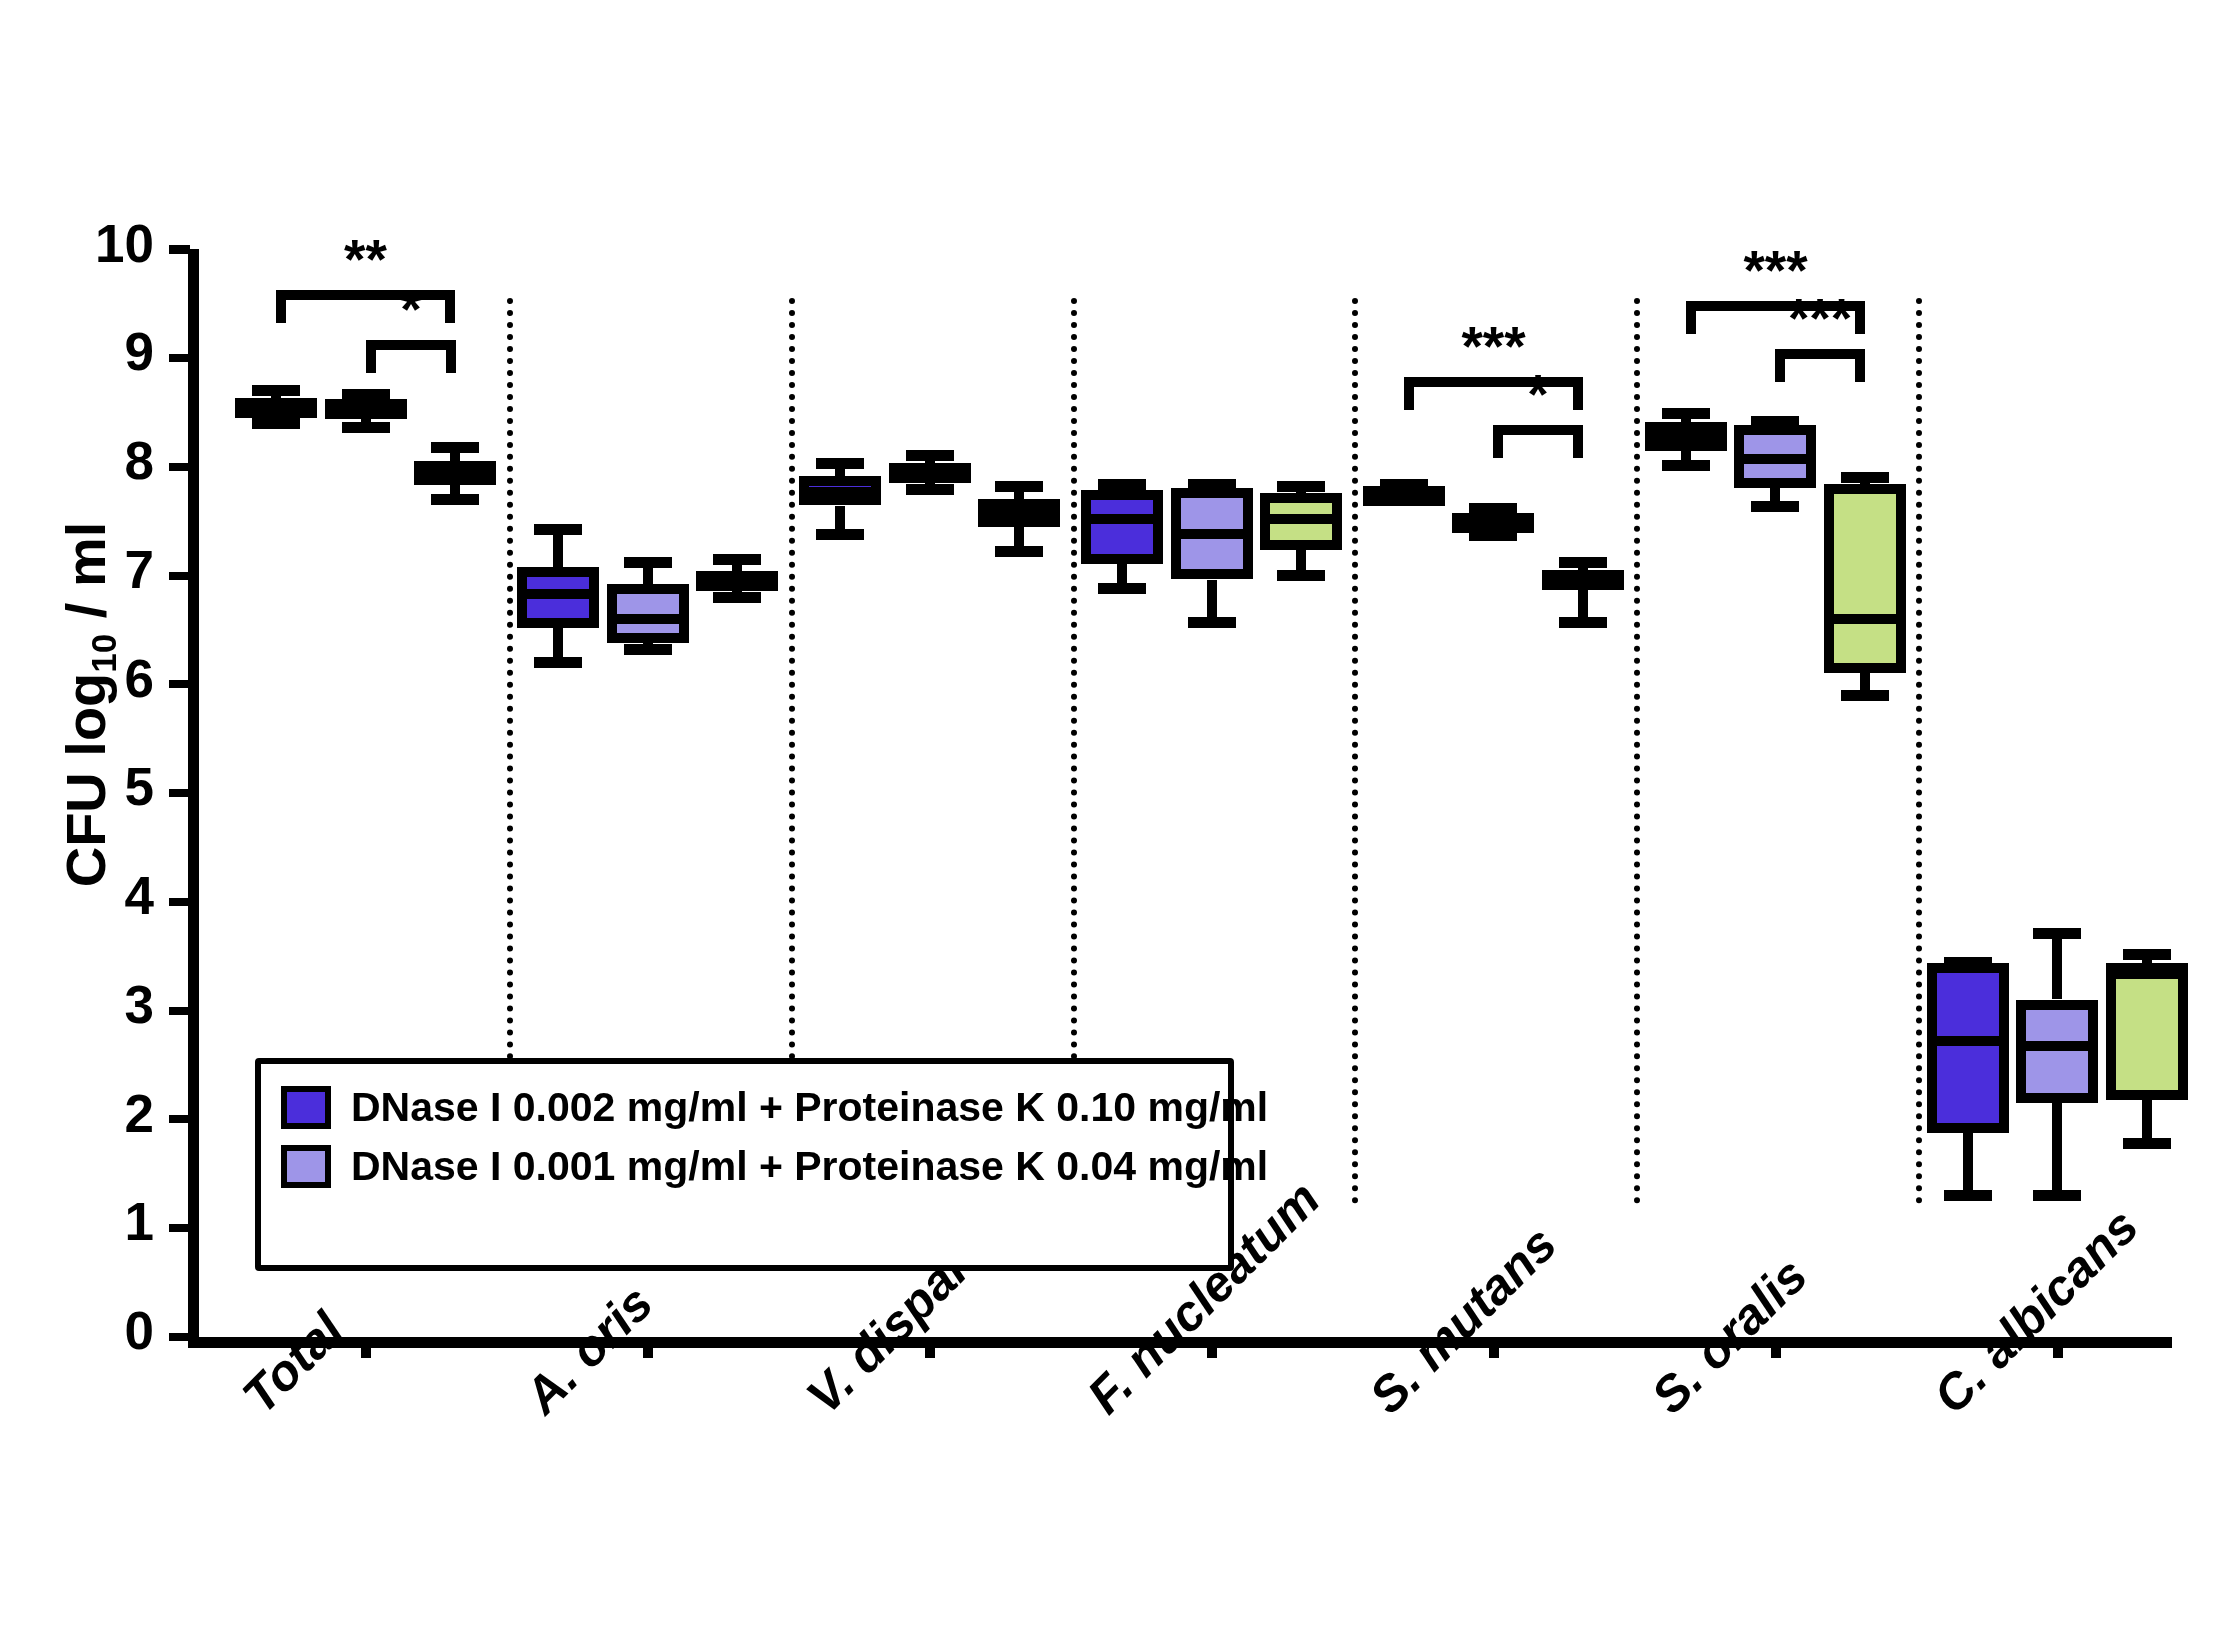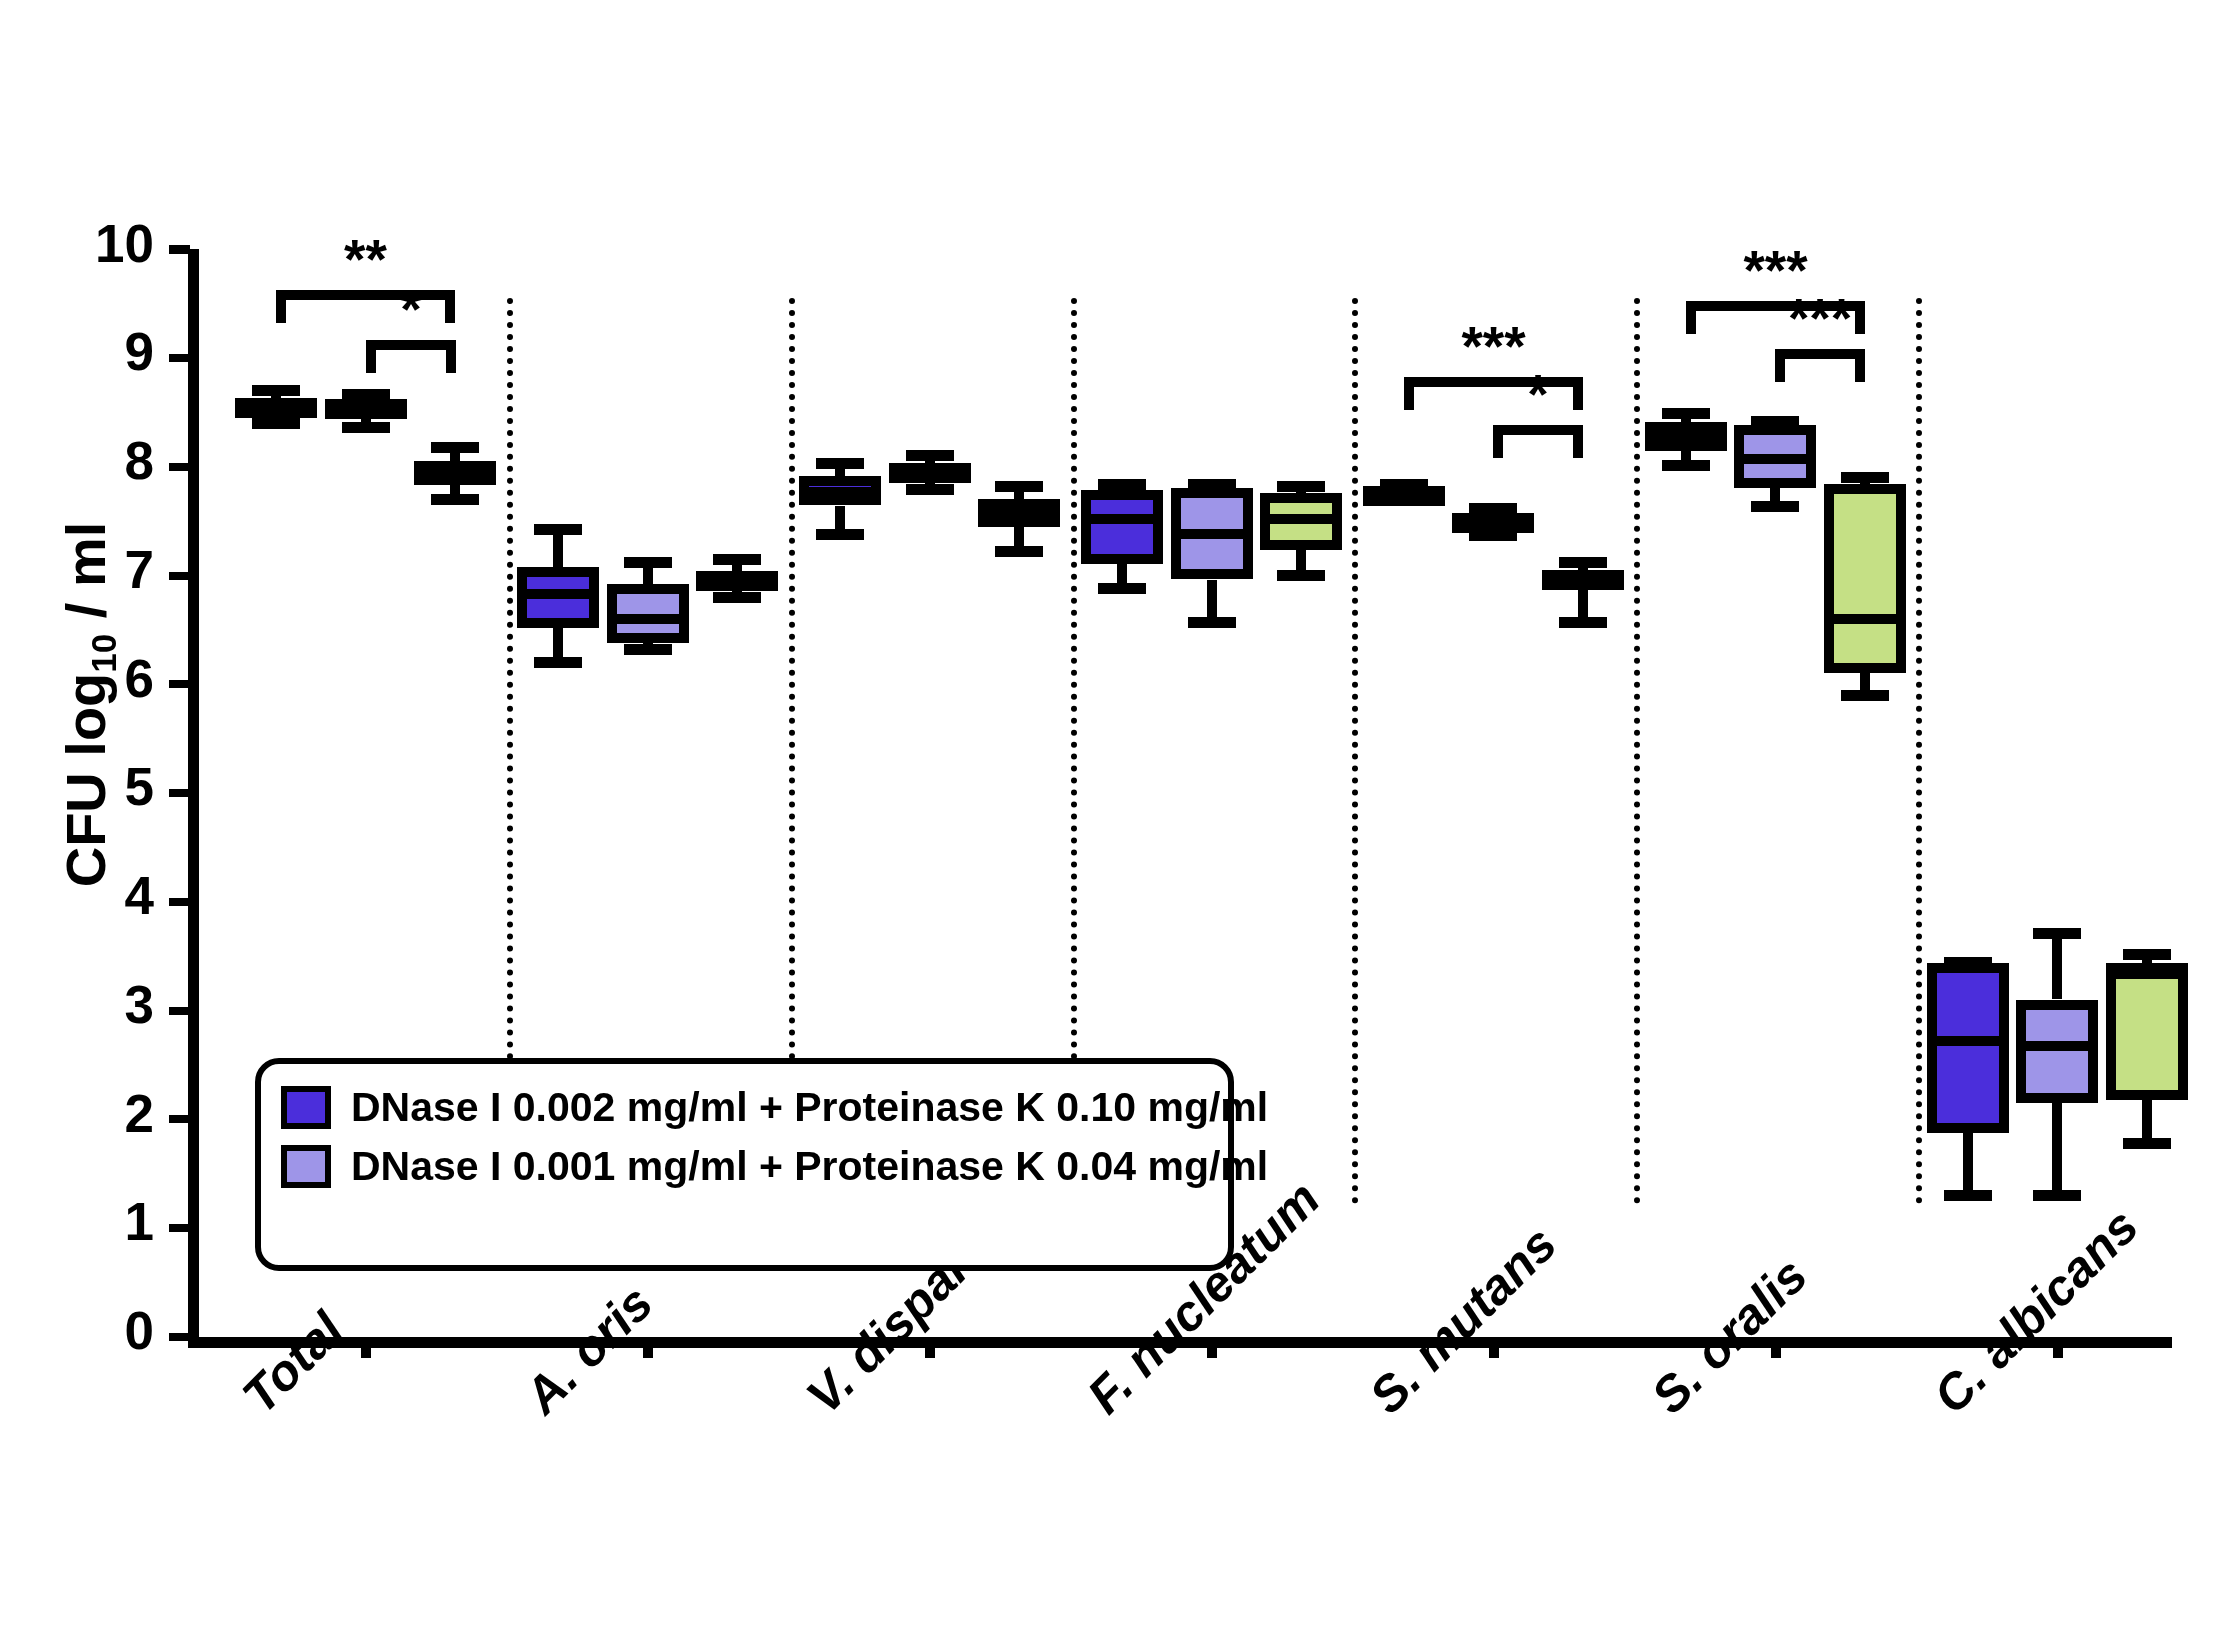--- a/index.html
+++ b/index.html
@@ -92,21 +92,21 @@
   .sig .stars {
     position:absolute; left:0; width:100%; text-align:center;
     font-size:55px; font-weight:bold; color:#000; line-height:0.7;
   }
 
   
   #legend {
     position:absolute;
     left:255px; top:1058px;
     width:979px; height:213px;
-    border:6.8px solid #000; border-radius:24px;
+    border:6.8px solid #000; border-radius:4px;
     background:#fff;
     padding:13.7px 20px;
   }
   .leg-row { display:flex; align-items:center; height:59px; }
   .leg-swatch {
     width:50px; height:43px; border:6.8px solid #000; margin-right:20px;
     flex:0 0 auto;
   }
   .leg-text { font-size:41px; font-weight:bold; color:#000; white-space:nowrap; }
 </style>

